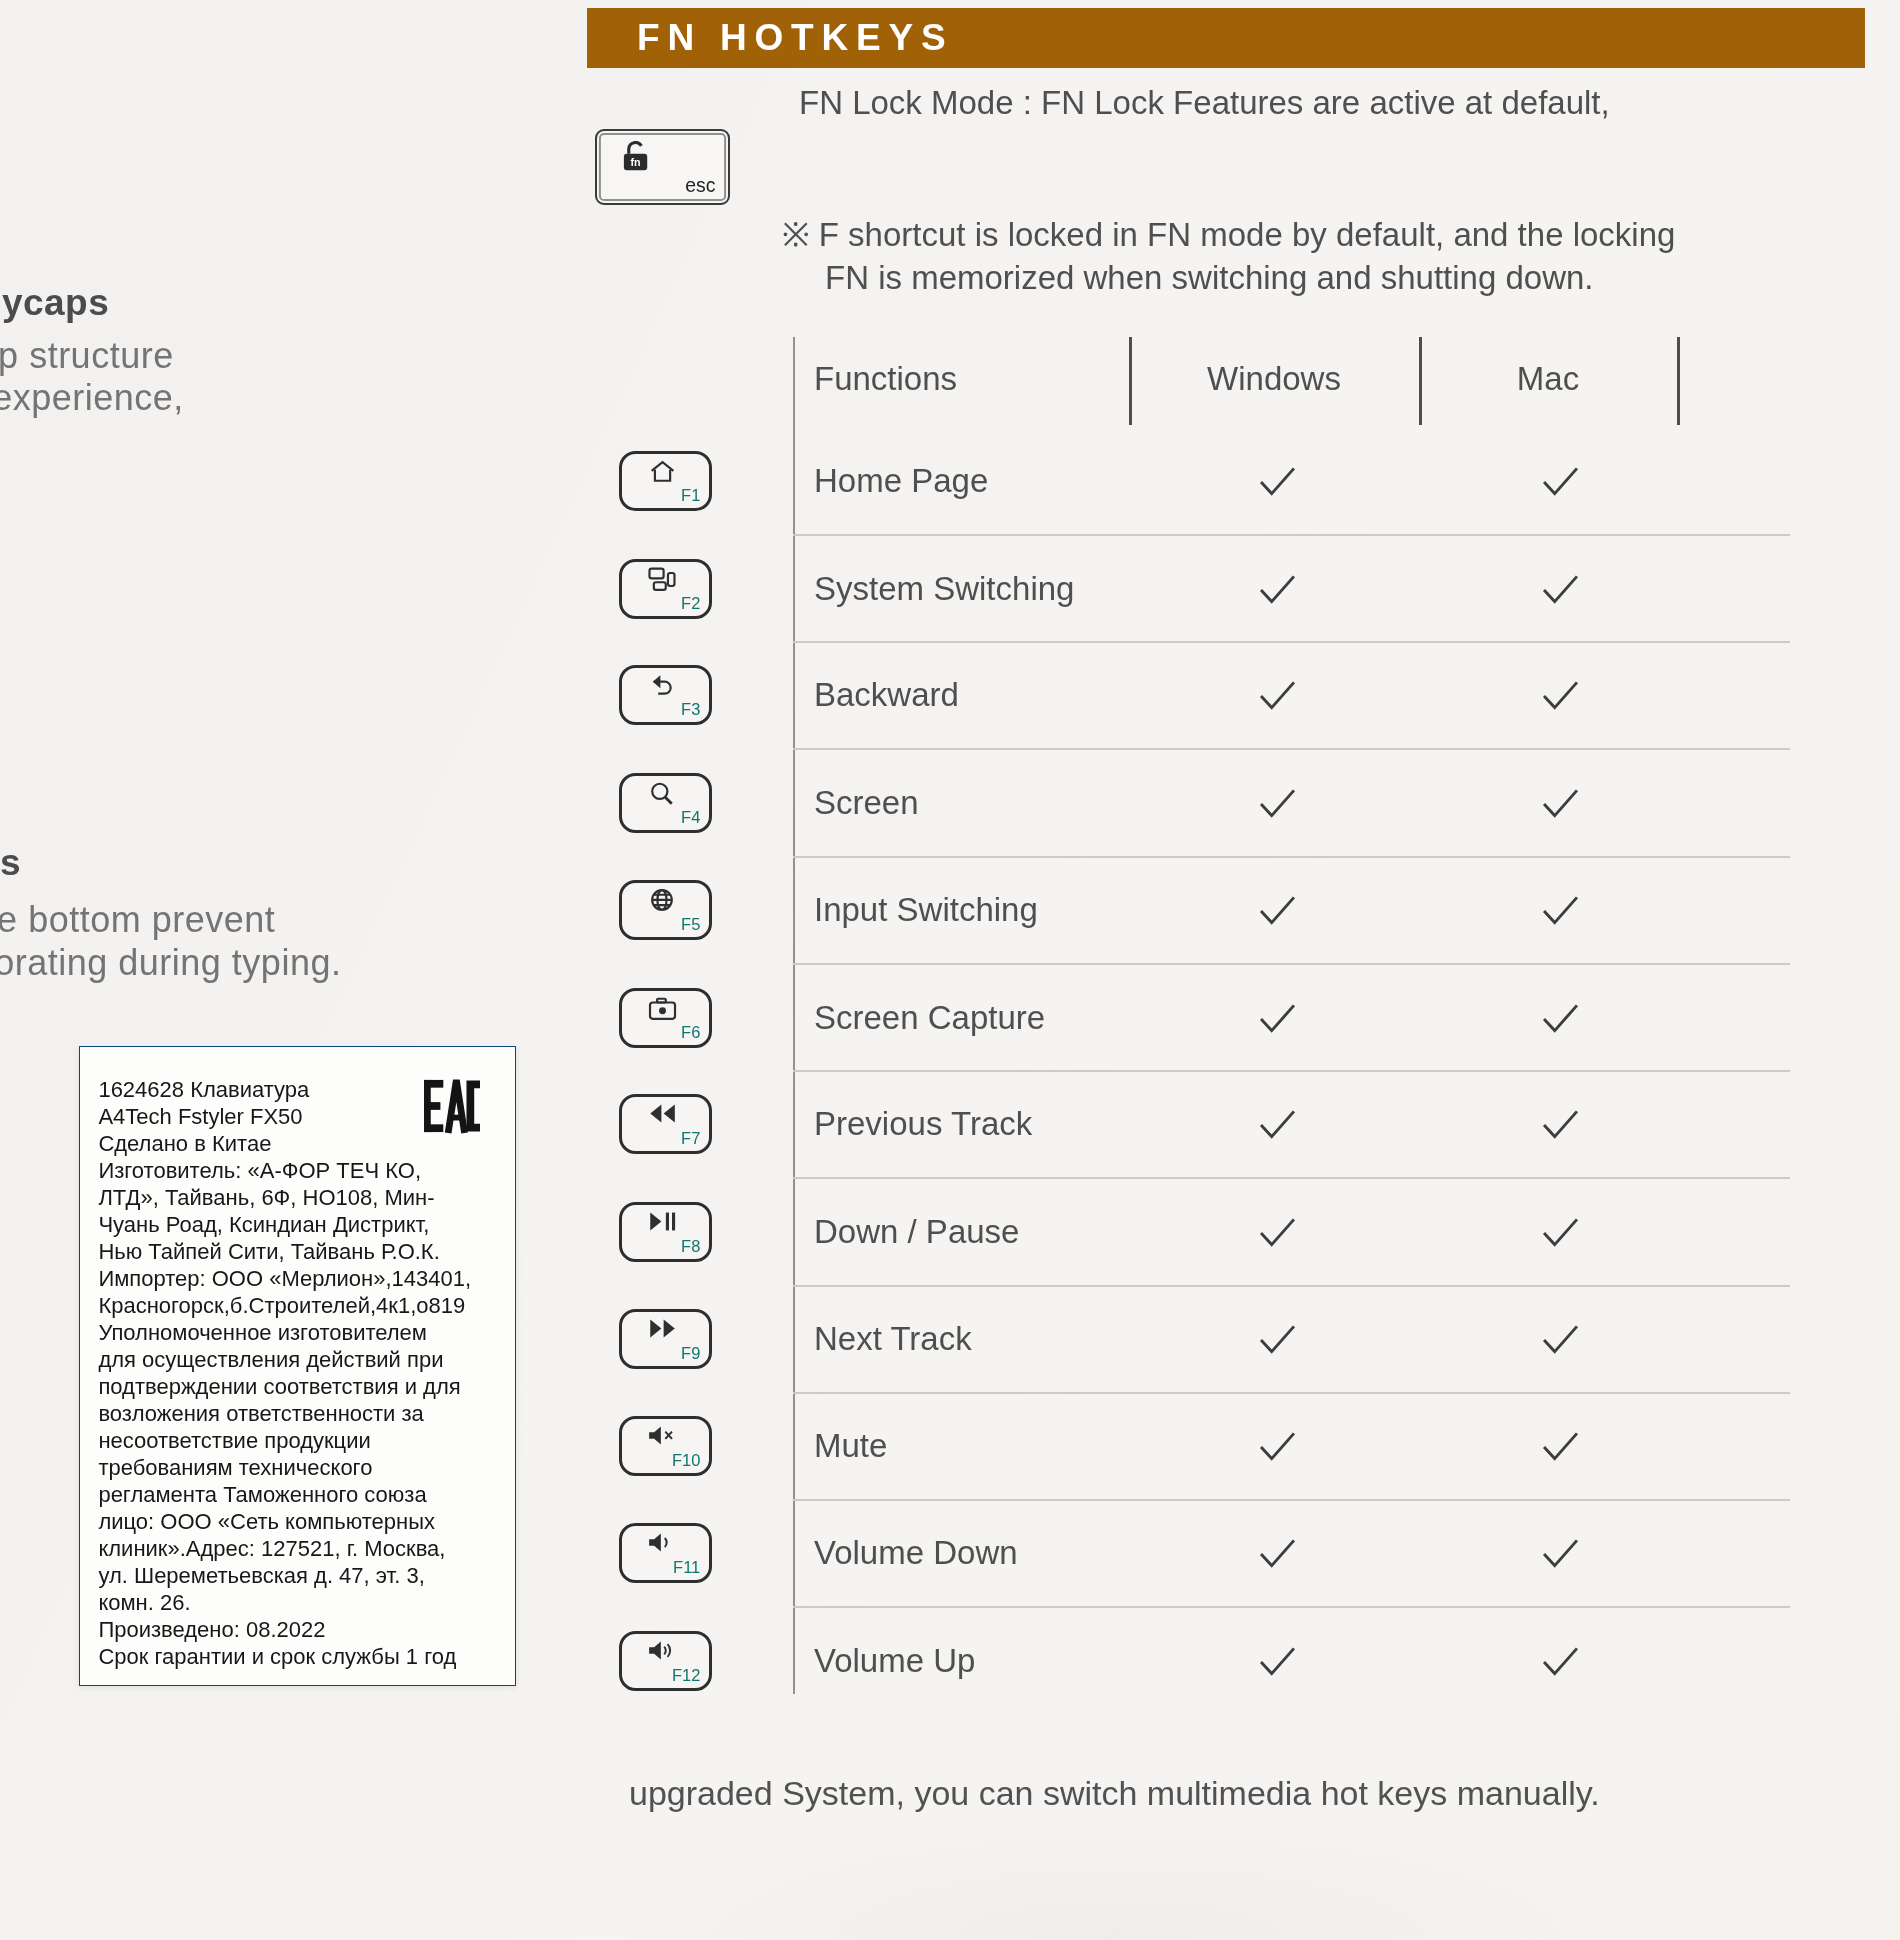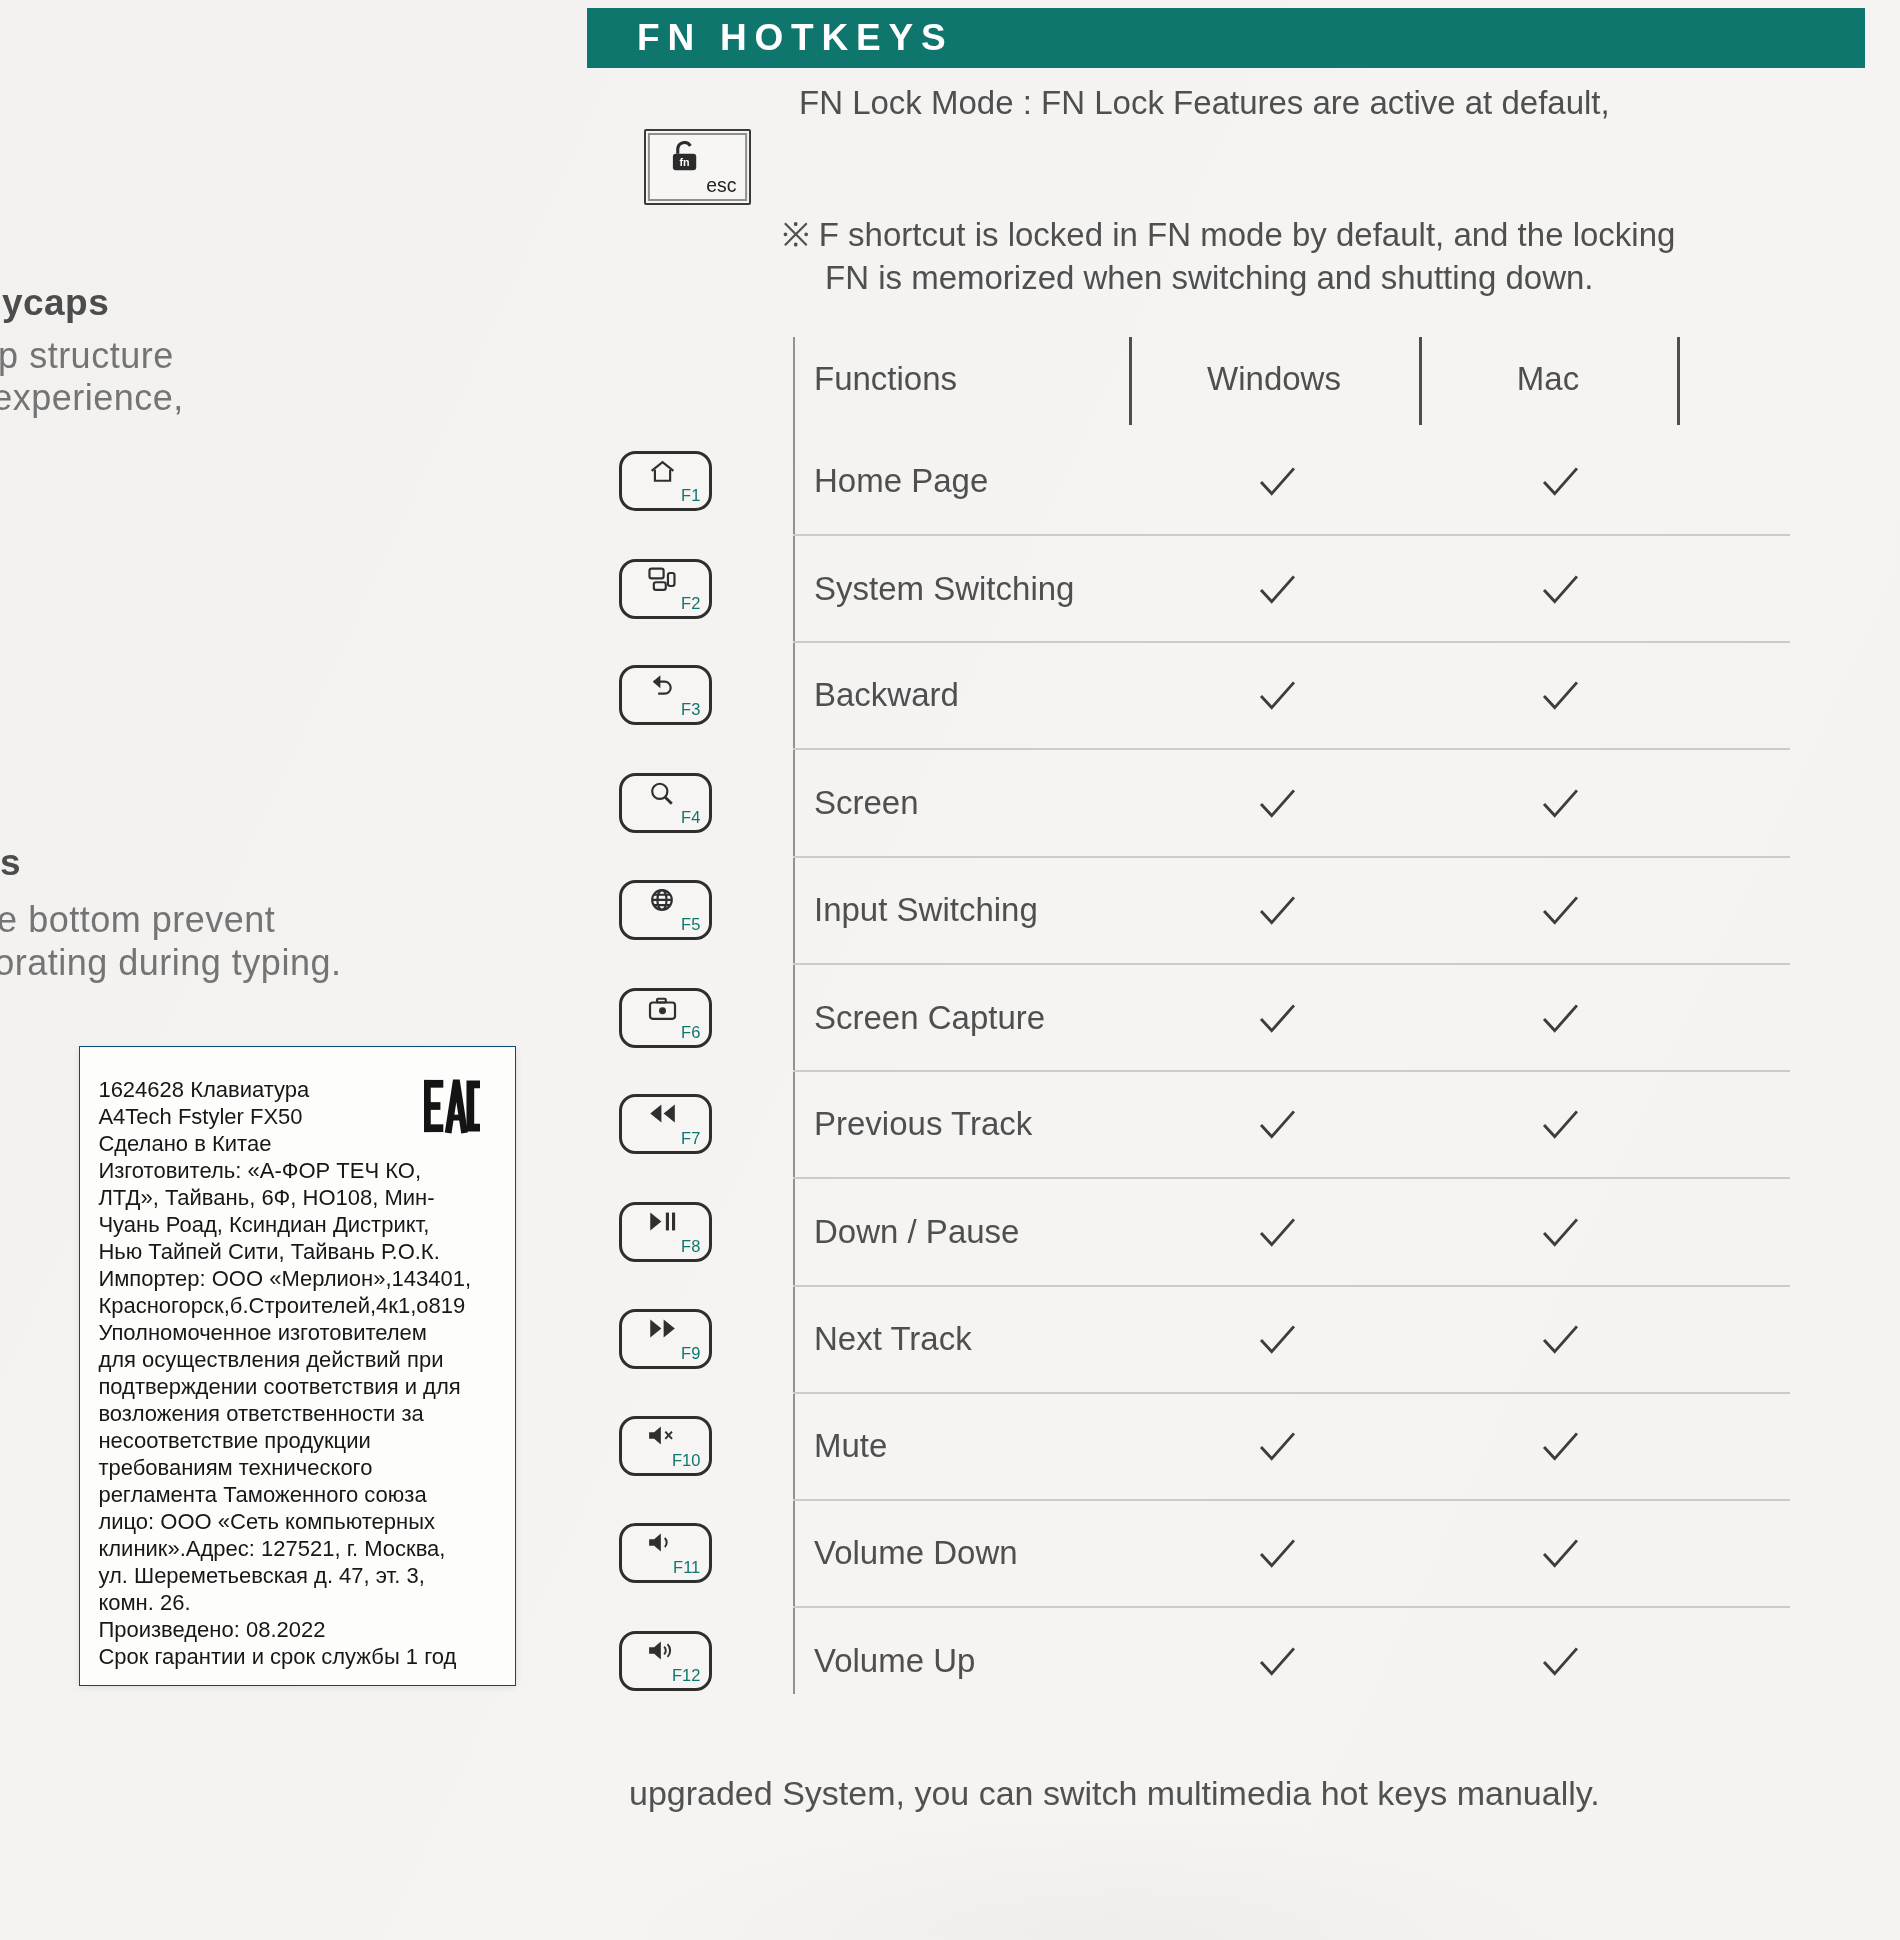--- a/index.html
+++ b/index.html
@@ -6,28 +6,28 @@
   body{width:1901px;height:1941px;overflow:hidden;
        font-family:"Liberation Sans", sans-serif;
        background:linear-gradient(115deg,#f2f1ef 0%,#f5f4f2 55%,#f4f3f0 100%);}
   #page{position:relative;width:1901px;height:1941px;}
 
   
   .frag-head{position:absolute;font-size:37px;font-weight:700;color:#4c4c4c;letter-spacing:0.5px;}
   .frag-line{position:absolute;font-size:36px;color:#747474;letter-spacing:0.5px;}
 
   
-  .banner{position:absolute;left:587px;top:7.8px;width:1278px;height:60px;background:#0f766e;}
+  .banner{position:absolute;left:587px;top:7.8px;width:1278px;height:60px;background:#a16207;}
   .banner-title{position:absolute;left:50px;top:0;line-height:60px;color:#ffffff;
                 font-size:37px;font-weight:700;letter-spacing:7.8px;}
 
   
-  .esc-key{position:absolute;left:644px;top:129px;width:103px;height:72px;border:2.9px solid #3a3a3a;
-           border-radius:2px;background:#f7f6f4;
-           box-shadow:inset 0 0 0 1.9px #f7f6f4, inset 0 0 0 3.9px rgba(58,58,58,.55);}
+  .esc-key{position:absolute;left:595px;top:129px;width:103px;height:72px;border:2.9px solid #3a3a3a;
+           border-radius:9px;background:#f7f6f4;
+           box-shadow:inset 0 0 0 1.9px #f7f6f4, inset 0 0 0 3.9px rgba(58,58,58,.55);padding-left:28px;}
   .esc-label{position:absolute;right:12.6px;bottom:5.8px;font-size:19.4px;color:#222;}
   .esc-lock{position:absolute;left:21.3px;top:9.7px;}
   .para{position:absolute;font-size:33px;color:#4f4f4f;line-height:44px;white-space:nowrap;}
 
   
   .vline-long{position:absolute;left:793px;top:337px;width:1.9px;height:1357px;background:#92918f;}
   .vbar{position:absolute;top:337px;width:2.9px;height:88px;background:#4e4e4e;}
   .hsep{position:absolute;left:793px;width:997px;height:1.9px;background:#cccbc9;}
   .thead{position:absolute;top:360px;font-size:33px;color:#4f4f4f;}
   .thead.center{text-align:center;}

